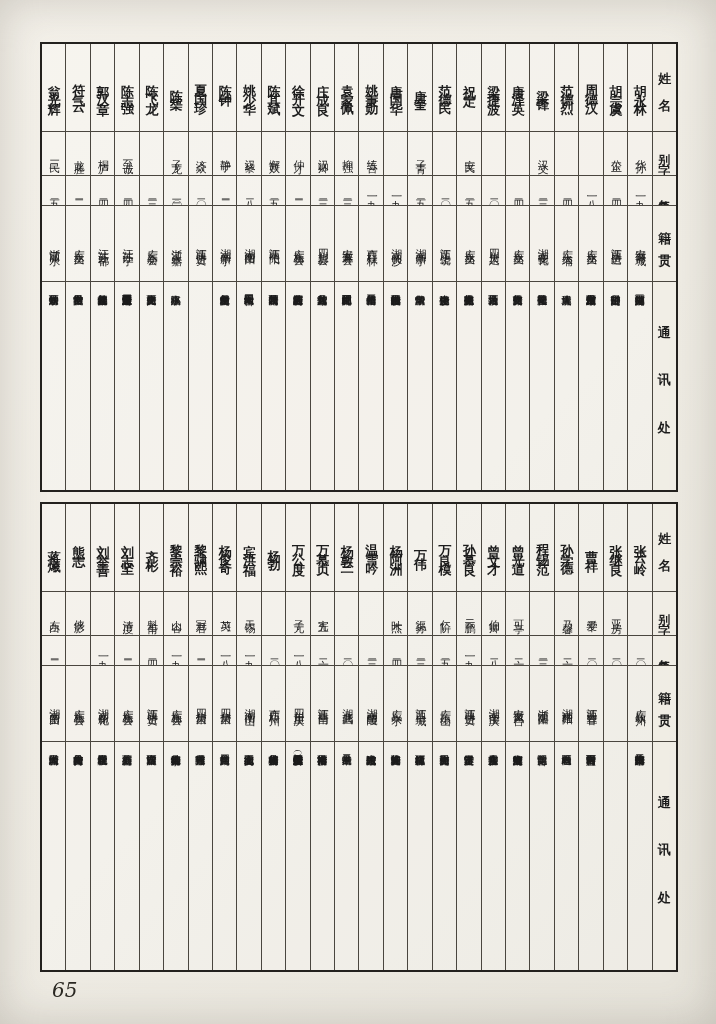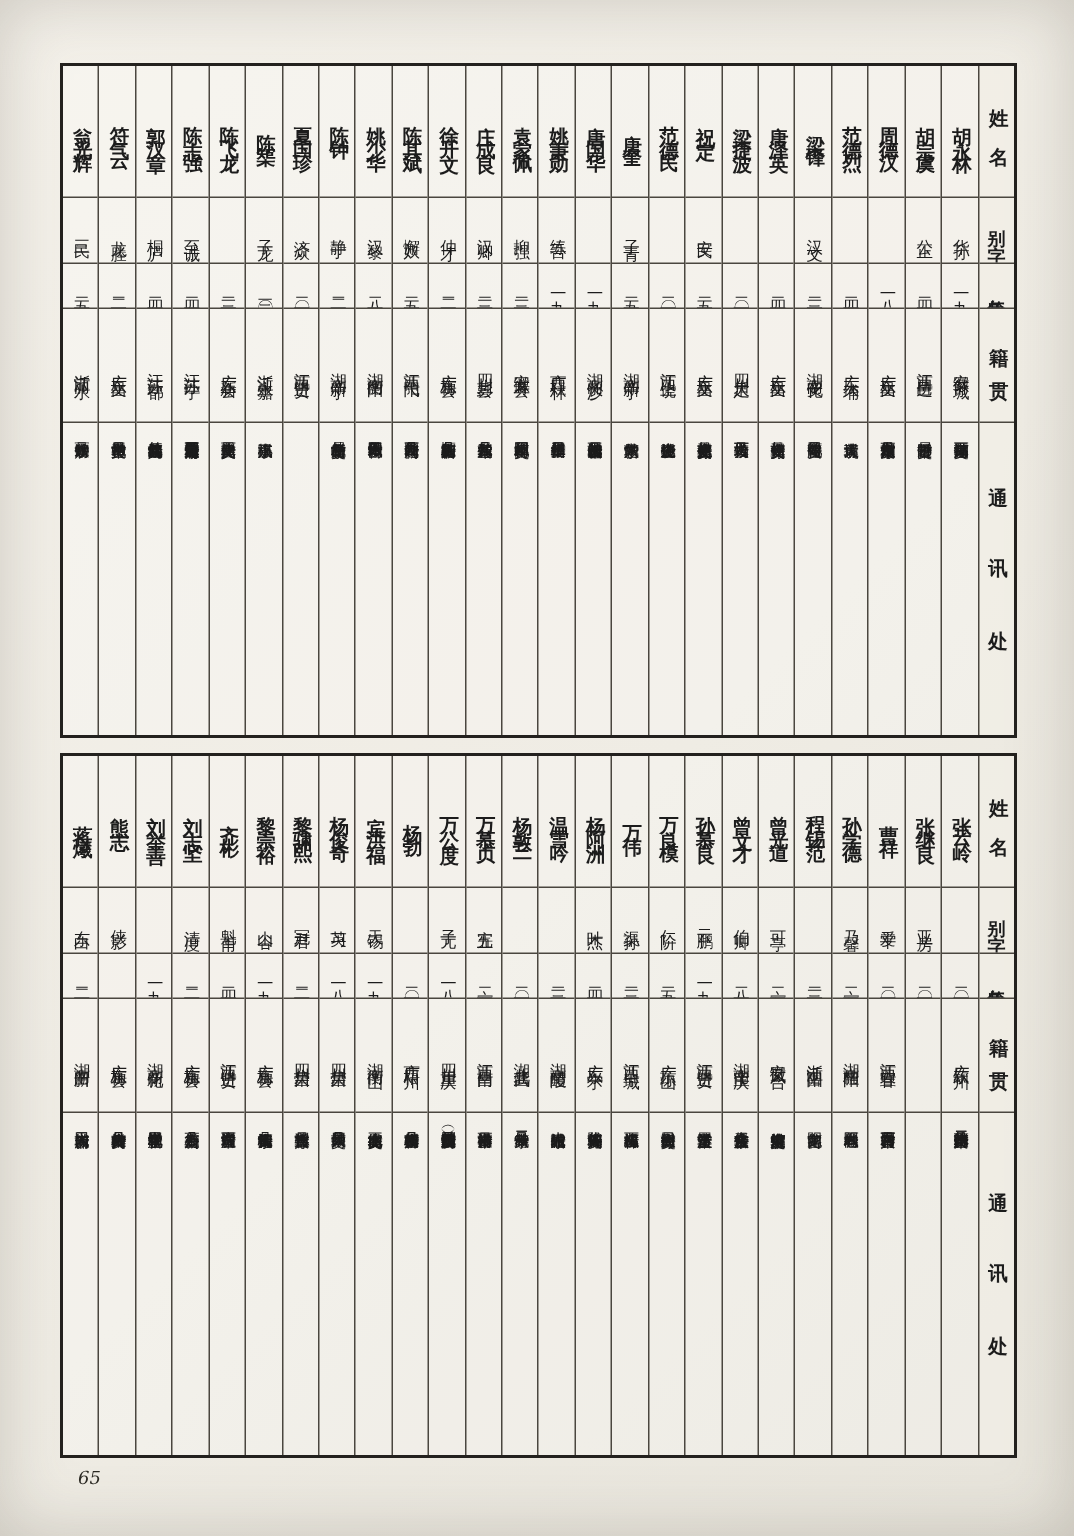--- a/index.html
+++ b/index.html
@@ -76,21 +76,21 @@
   .hdr-age     { letter-spacing: 2px;  font-size: 12px; }
   .hdr-native  { letter-spacing: 22px; font-size: 13px; }
   .hdr-address { letter-spacing: 48px; font-size: 13px; justify-content: center; padding-top: 0; }
 
   .page-number {
     position: absolute;
     left: 52px;
     top: 978px;
     font-family: "DejaVu Serif", "Liberation Serif", serif;
     font-style: italic;
-    font-size: 12px;
+    font-size: 20px;
     color: #2a2822;
   }
 </style>
 </head>
 <body>
 
 <div class="scan-page">
 
   <div class="registry-table table-upper">
     <div class="col person-col">

